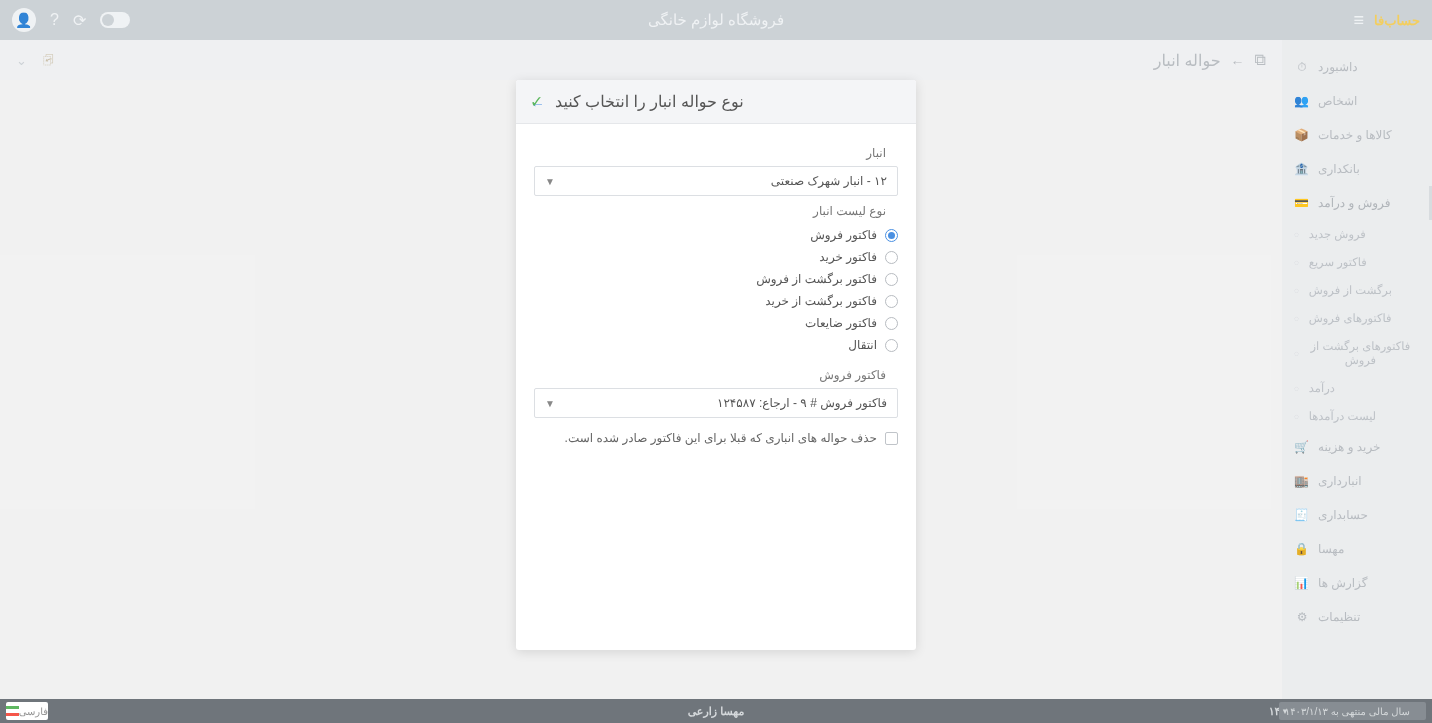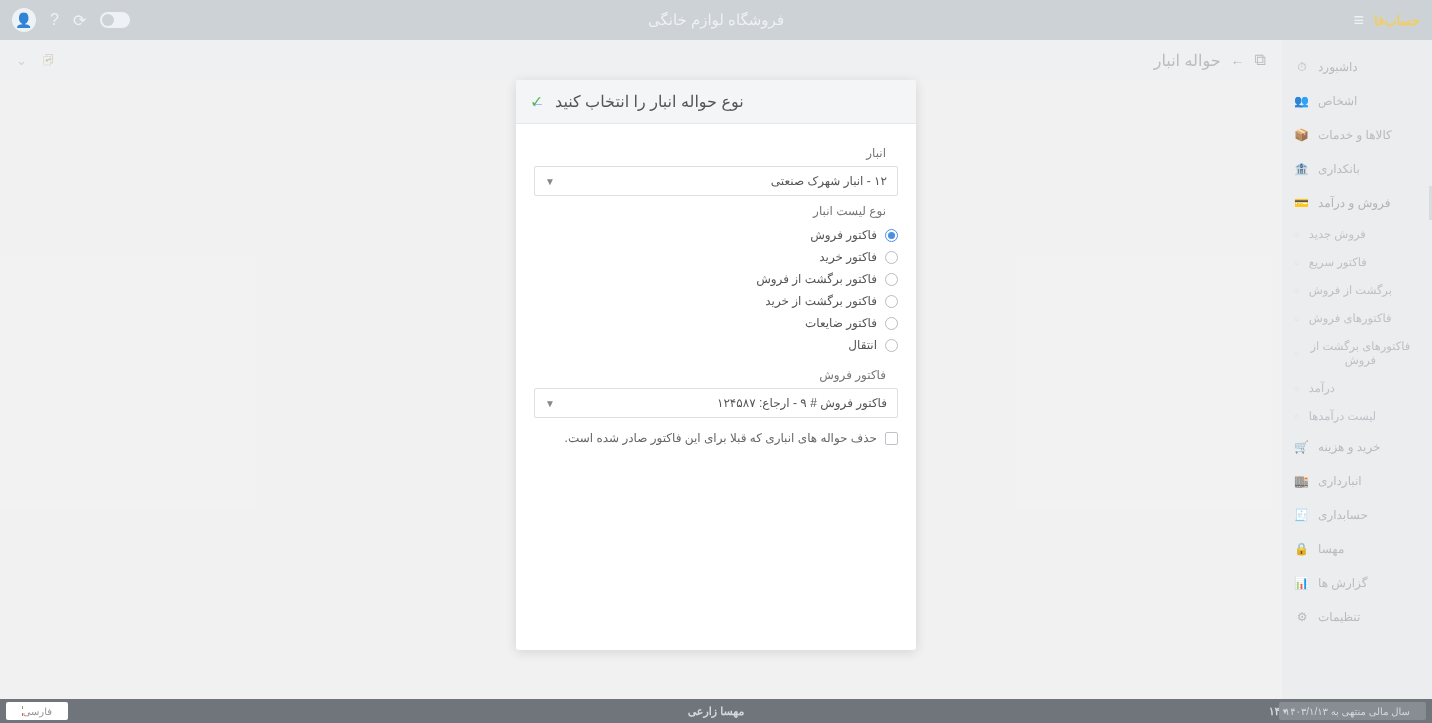--- a/index.html
+++ b/index.html
@@ -121,25 +121,25 @@
 .fiscal-select {
   position: absolute; right: 6px; top: 3px;
   height: 18px; padding: 0 16px 0 6px;
   background: #7a8187; color: #d0d4d7;
   border-radius: 2px; font-size: 10px;
   display: flex; align-items: center;
 }
 .fiscal-select::before { content: '▾'; position: absolute; left: 4px; font-size: 9px; }
 .lang {
   position: absolute; left: 6px; bottom: 3px;
-  height: 18px; width: 62px;
+  height: 18px; width: 42px;
   background: #fff; color: #888;
   border-radius: 2px; font-size: 10px;
   display: flex; align-items: center; justify-content: space-between;
-  padding: 0 16px;
+  padding: 0 0;
   z-index: 200;
 }
 .flag { width: 14px; height: 10px;
   background: linear-gradient(#4caf50 33%, #fff 33% 66%, #f44336 66%); }
 
 
 .modal {
   position: absolute;
   top: 80px;
   left: 50%;

